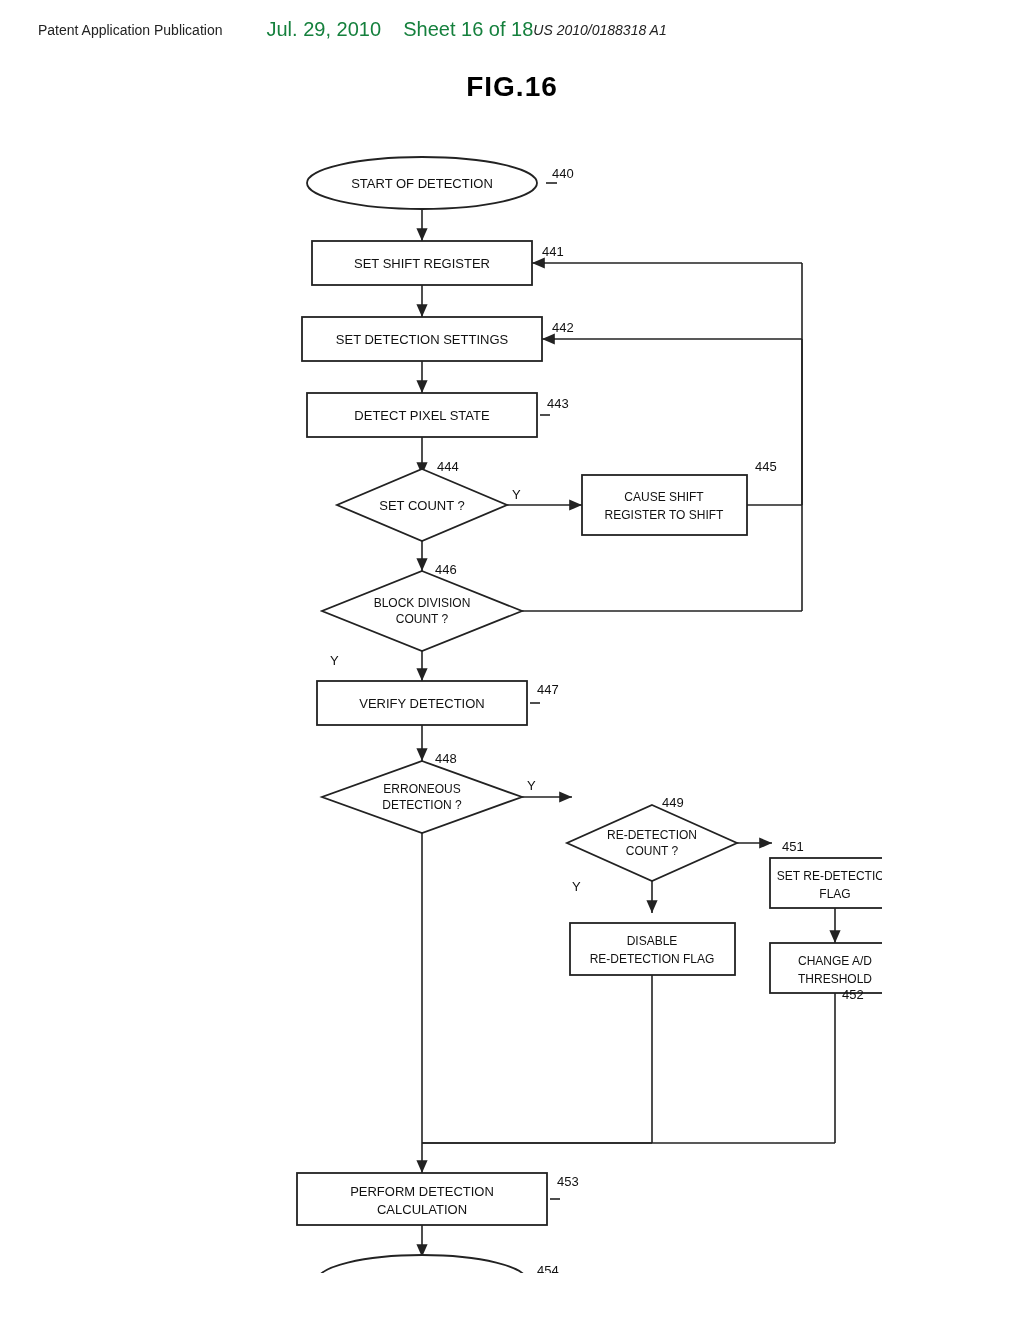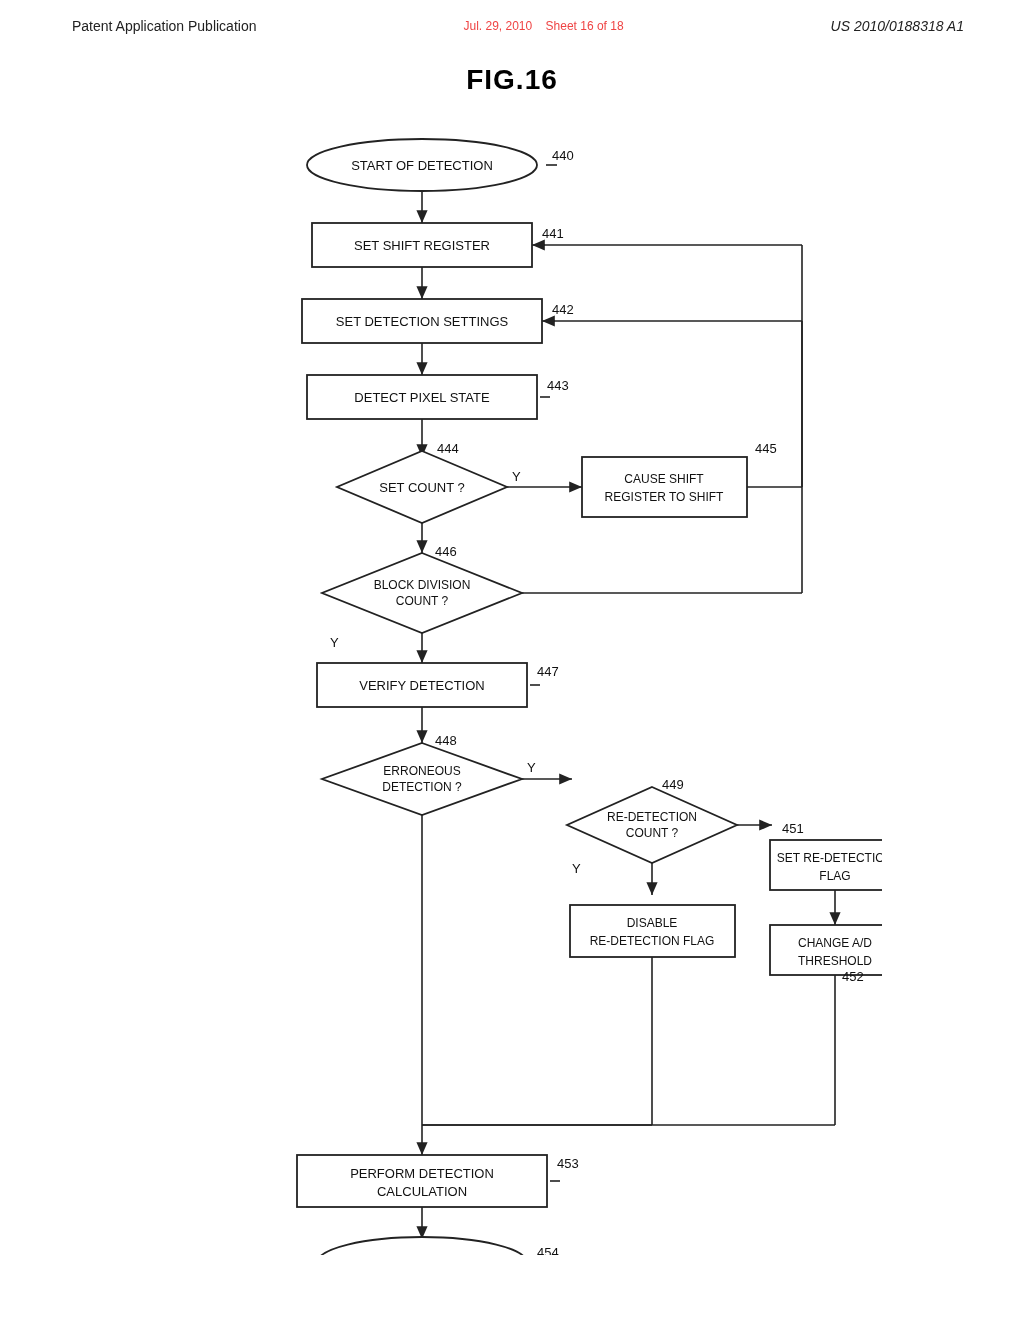--- a/index.html
+++ b/index.html
@@ -8,52 +8,52 @@
       font-family: Arial, sans-serif;
       width: 1024px;
       min-height: 1320px;
       position: relative;
       overflow-x: hidden;
     }
 
     
     .header {
       display: flex;
-      justify-content: space-between;
       align-items: center;
-      padding: 18px 60px 10px 72px;
+      padding: 18px 60px 10px 38px;
       border-bottom: none;
     }
     .header-left {
       font-size: 14px;
       color: #222;
     }
     .header-center {
-      font-size: 12px;
-      color: #ef4444;
+      font-size: 20px;
+      color: #15803d;
+      margin-left: 44px;
     }
     .header-right {
       font-size: 14px;
       color: #222;
       font-style: italic;
     }
 
     
     .diagram-area {
       position: relative;
       width: 100%;
       padding-top: 20px;
     }
 
     
     .fig-title {
       text-align: center;
       font-size: 28px;
       font-weight: bold;
-      margin-bottom: 9px;
+      margin-bottom: 20px;
       letter-spacing: 1px;
     }
 
     
     .flowchart-svg {
       display: block;
       margin: 0 auto;
     }
 
     

